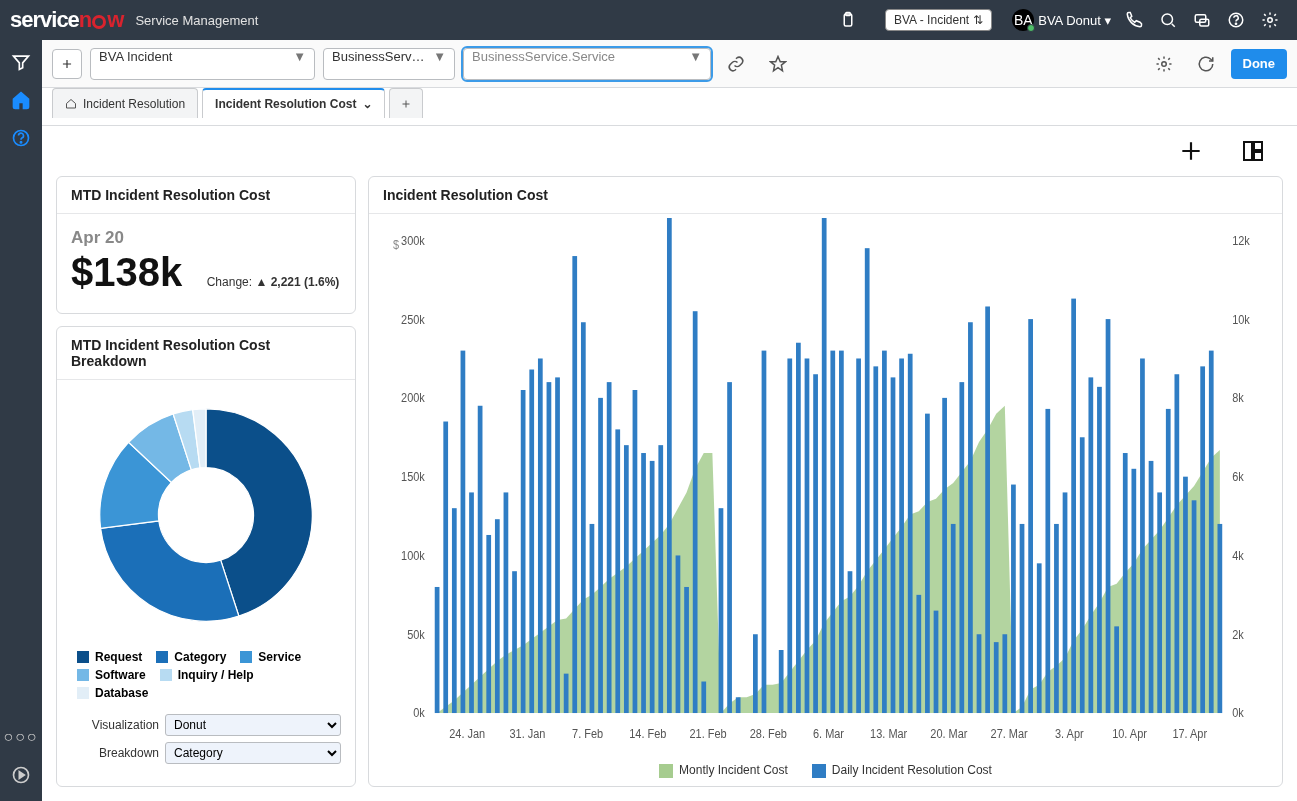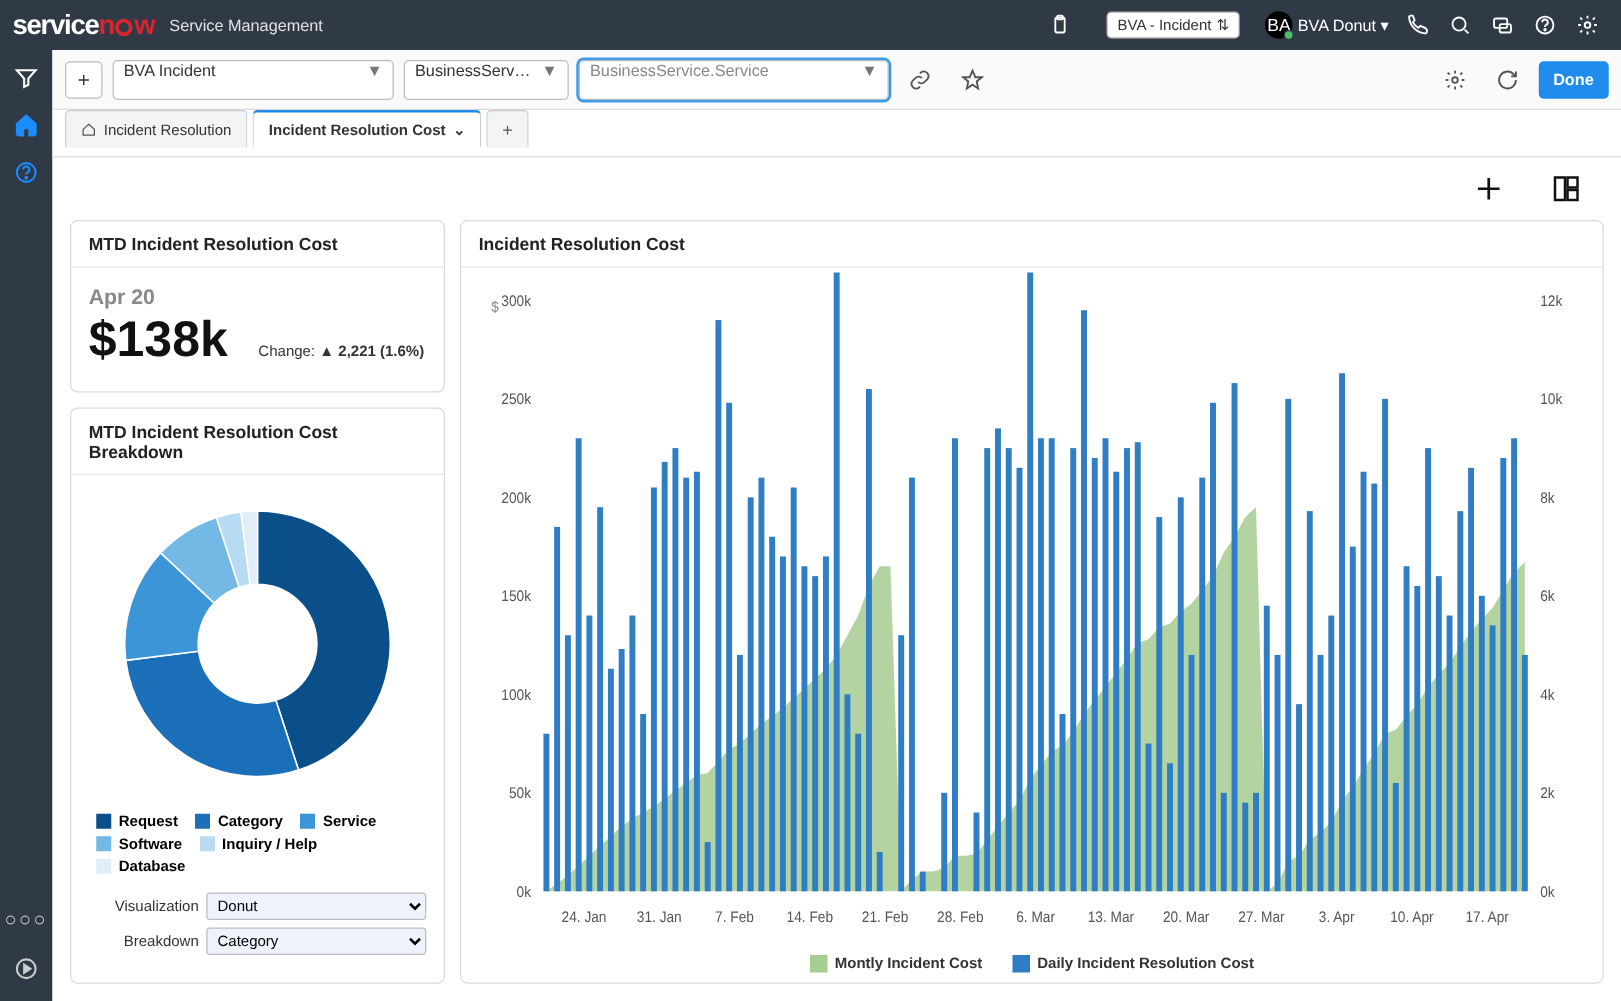--- a/index.html
+++ b/index.html
@@ -48,21 +48,21 @@
 .legend{padding:4px 20px 6px 20px;font-size:12px;font-weight:bold;display:flex;flex-wrap:wrap;gap:4px 14px;}
 .legend .item{display:flex;align-items:center;gap:6px;white-space:nowrap;}
 .swatch{width:12px;height:12px;display:inline-block;}
 .controls{padding:2px 14px 14px 14px;font-size:12px;}
 .controls .row{display:flex;align-items:center;margin-top:6px;gap:6px;}
 .controls .row label{width:88px;text-align:right;color:#333;}
 .controls select{flex:1;height:22px;border:1px solid #b9bcc0;border-radius:3px;background:#eef3fb;padding:0 4px;font-size:12px;}
 .right-col{flex:1;display:flex;}
 .chart-card{flex:1;display:flex;flex-direction:column;}
 .chart-body{flex:1;position:relative;padding:4px 10px 6px 6px;}
-.chart-legend{display:flex;gap:24px;justify-content:center;padding:4px 0 8px 0;font-size:12px;font-weight:bold;color:#333;}
+.chart-legend{display:flex;gap:24px;justify-content:center;padding:4px 0 8px 0;font-size:12px;font-weight:normal;color:#333;}
 .chart-legend .swatch2{width:14px;height:14px;display:inline-block;margin-right:6px;vertical-align:middle;}
 svg text{font-family:Arial, Helvetica, sans-serif;}
 </style>
 </head>
 <body>
 
 <div class="topbar">
   <span class="logo-txt">service<span class="red">n<svg style="display:inline;vertical-align:-2px" width="16" height="16" viewBox="0 0 16 16">
           <circle cx="8" cy="9" r="5.5" fill="none" stroke="#d9232e" stroke-width="3"></circle>
         </svg>w</span></span>

